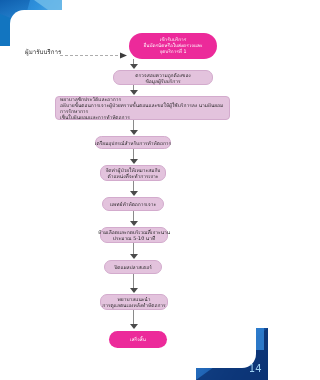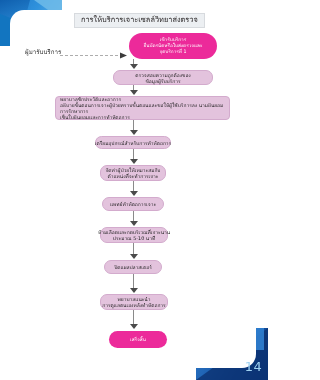--- a/index.html
+++ b/index.html
@@ -62,21 +62,21 @@
   .corner-br .b3{
     position:absolute;right:4px;bottom:30px;width:16px;height:22px;
     background:#2f7fd0;opacity:.9;
   }
   .corner-br .mask{
     position:absolute;right:12px;bottom:12px;width:84px;height:64px;
     background:#ffffff;border-bottom-right-radius:14px;
   }
   .page-number{
     position:absolute;right:6px;bottom:6px;
-    font-size:13px;color:#9fd2f2;letter-spacing:.3px;
+    font-size:10px;color:#9fd2f2;letter-spacing:.3px;
   }
 
   
   .title-bar{
     position:absolute;left:74px;top:13px;
     padding:2px 6px 3px 6px;
     background:#eceff2;
     border:1px solid #d7dade;
     font-size:7.4px;color:#231f20;
     white-space:nowrap;
@@ -143,21 +143,20 @@
 <div id="page">
 
   <div class="corner-tl">
     <div class="b1"></div>
     <div class="b2"></div>
     <div class="b3"></div>
     <div class="b4"></div>
     <div class="mask"></div>
   </div>
 
-  <div class="title-bar">การให้บริการเจาะเซลล์วิทยาส่งตรวจ</div>
 
   <div class="actor-label">ผู้มารับบริการ</div>
   <svg class="actor-arrow" viewBox="0 0 68 7">
     <line x1="0" y1="3.5" x2="60" y2="3.5" stroke="#8a8a8a" stroke-width="0.7" stroke-dasharray="3 2"></line>
     <polygon points="60,0.6 67,3.5 60,6.4" fill="#3b3b3b"></polygon>
   </svg>
 
   <div class="node terminator" style="left:129px;top:33px;width:88px;height:26px;">
     <span class="lines">
       <span>เข้ารับบริการ</span>

